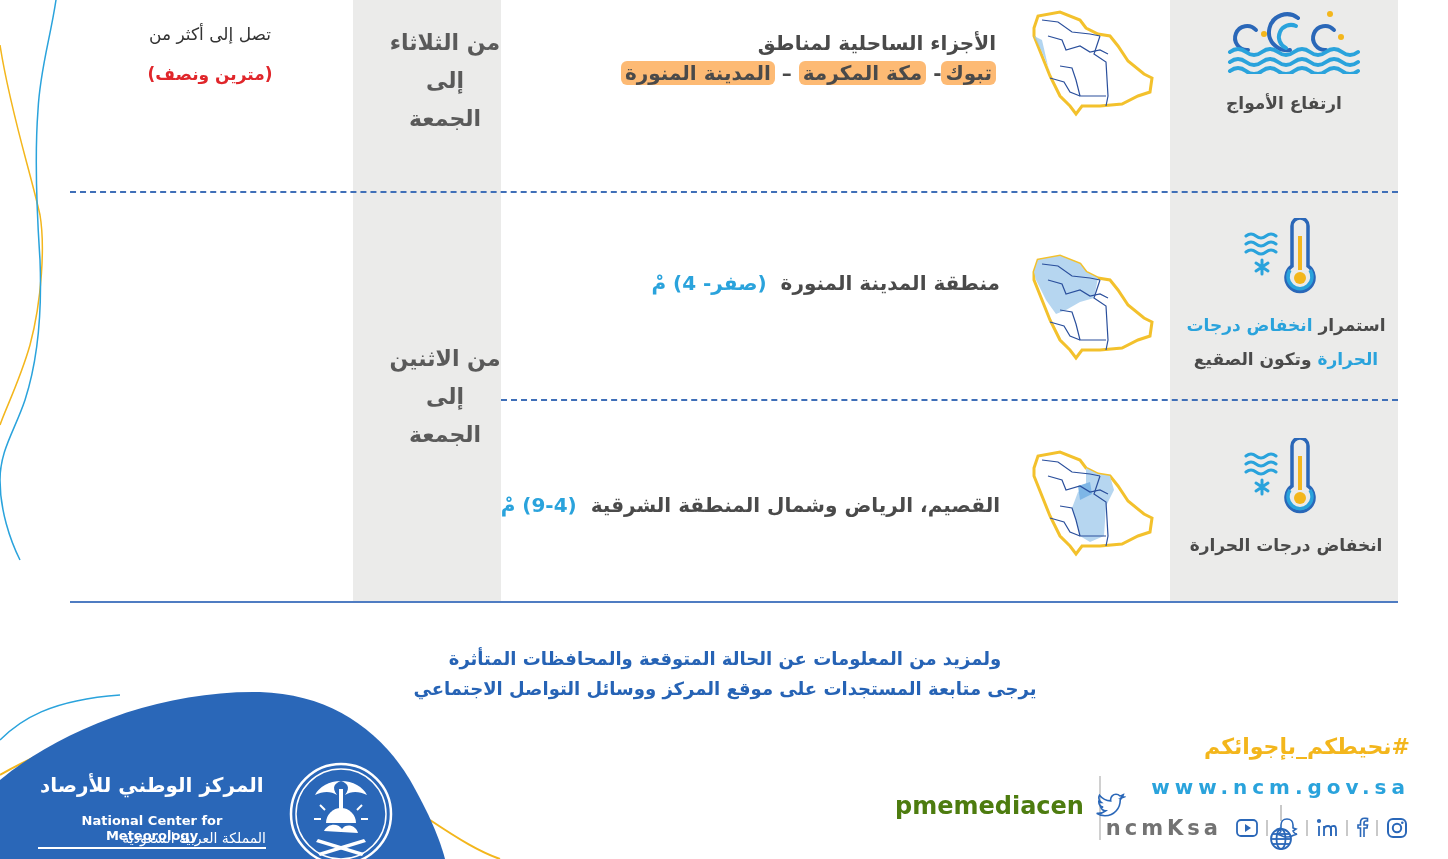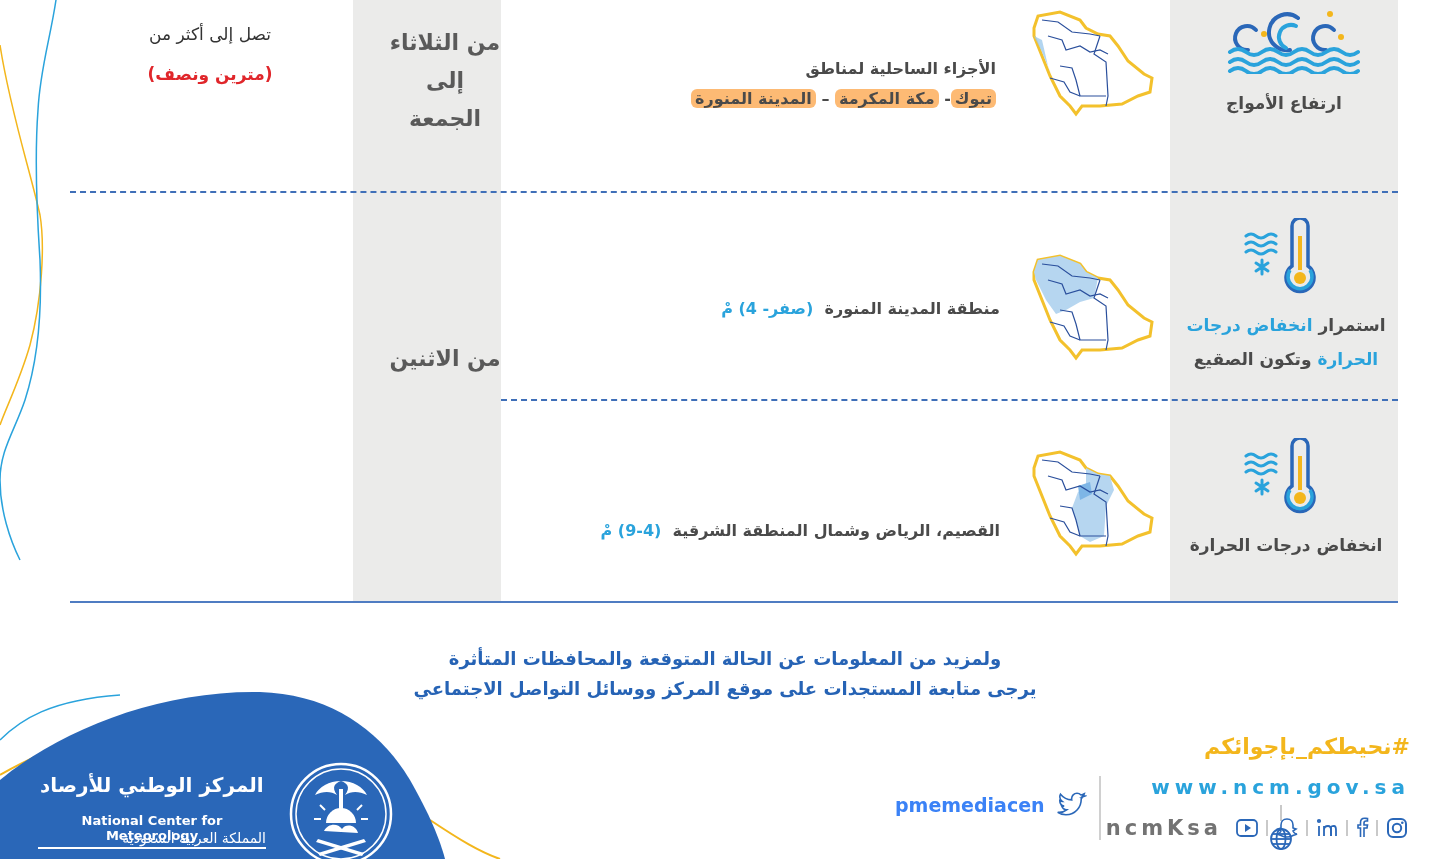--- a/index.html
+++ b/index.html
@@ -19,21 +19,21 @@
   .rule-dash.d2 { left: 501px; top: 399px; width: 897px; }
 
   .rtl { direction: rtl; unicode-bidi: embed; }
 
   .icon-box { position: absolute; }
   .icon-label { position: absolute; text-align: center; font-weight: bold; font-size: 17px; color: #4a4a4a; line-height: 34px; }
   .icon-label .hl { color: #2aa3dc; }
 
   .day-text { position: absolute; left: 353px; width: 148px; text-align: center; font-weight: bold; font-size: 22px; color: #5a5a5a; line-height: 38px; padding-left: 36px; }
 
-  .region { position: absolute; text-align: right; font-weight: bold; font-size: 16px; color: #4a4a4a; line-height: 30px; white-space: nowrap; margin-top: 26px; }
+  .region { position: absolute; text-align: right; font-weight: bold; font-size: 20px; color: #4a4a4a; line-height: 30px; white-space: nowrap; }
   .region .tag { background: #fdba74; border-radius: 6px; padding: 0 4px; }
   .region .temp { color: #2aa3dc; }
 
   .map { position: absolute; width: 135px; height: 115px; }
 
   .val-line1 { position: absolute; left: 110px; width: 200px; top: 24px; text-align: center; font-size: 17px; color: #333; }
   .val-line2 { position: absolute; left: 110px; width: 200px; top: 64px; text-align: center; font-size: 17px; font-weight: bold; color: #e0262b; }
 
   .more-info { position: absolute; left: 380px; width: 690px; top: 644px; text-align: center; font-weight: bold; font-size: 18px; color: #2663b5; line-height: 30px; }
 
@@ -50,21 +50,21 @@
   .vsep { position: absolute; left: 1099px; top: 776px; width: 2px; height: 64px; background: #d0d0d0; }
 
   .web-row { position: absolute; right: 38px; top: 775px; display: flex; align-items: center; gap: 6px; flex-direction: column; }
   .web-text { font-weight: bold; font-size: 20px; letter-spacing: 5px; color: #2aa3dc; }
   .sep-bar { width: 2px; height: 16px; background: #c9c9c9; }
   .social-row { position: absolute; right: 38px; top: 816px; display: flex; align-items: center; gap: 6px; }
   .social-text { font-weight: bold; font-size: 21px; letter-spacing: 4px; color: #737373; margin-right: 6px; }
   .sicon { width: 26px; height: 24px; display: inline-block; }
 
   .tw-row { position: absolute; left: 895px; top: 792px; display: flex; align-items: center; gap: 12px; }
-  .tw-text { font-weight: bold; font-size: 19px; color: #3b82f6; }
+  .tw-text { font-weight: bold; font-size: 24px; color: #4d7c0f; }
 </style>
 </head>
 <body>
 
 <svg class="deco-svg" viewBox="0 0 1448 859">
   <path d="M0,45 C10,110 30,170 40,215 C45,245 42,300 30,345 C20,380 5,410 0,425" fill="none" stroke="#f3b61c" stroke-width="1.5"></path>
   <path d="M56,0 C50,40 40,70 38,110 C35,150 36,200 40,260 C42,310 38,360 25,400 C15,430 0,450 0,480 C0,510 10,540 20,560" fill="none" stroke="#2aa3dc" stroke-width="1.5"></path>
   <path d="M0,740 C20,720 50,700 120,695" fill="none" stroke="#2aa3dc" stroke-width="1.5"></path>
   <path d="M0,775 C60,740 140,715 250,700" fill="none" stroke="#f3b61c" stroke-width="2"></path>
   <path d="M430,820 C460,840 480,852 500,859" fill="none" stroke="#f3b61c" stroke-width="2"></path>
@@ -151,20 +151,22 @@
     <path d="M30,72 L44,76 L50,86 L60,90"></path>
   </g>
 </svg>
 
 <div class="region rtl" style="right:448px;top:268px">
   <div><span>منطقة المدينة المنورة</span>&nbsp;&nbsp;<span class="temp">(صفر- 4) مْ</span></div>
 </div>
 
 <div class="day-text rtl" style="top:340px">
   <div>من الاثنين</div>
+  <div>إلى</div>
+  <div>الجمعة</div>
 </div>
 
 <svg class="icon-box" style="left:1240px;top:438px;width:80px;height:78px" viewBox="0 0 80 78">
   <g fill="none" stroke="#2aa3dc" stroke-width="3" stroke-linecap="round">
     <path d="M6,18 q5,-4 10,0 t10,0 t10,0"></path>
     <path d="M6,26 q5,-4 10,0 t10,0 t10,0"></path>
     <path d="M6,34 q5,-4 10,0 t10,0 t10,0"></path>
     <path d="M22,42 v14 M16,45 l12,8 M28,45 l-12,8"></path>
   </g>
   <path d="M52,8 a8,8 0 0 1 16,0 v40 a14,14 0 1 1 -16,0 Z" fill="none" stroke="#2a67b8" stroke-width="3.5"></path>

